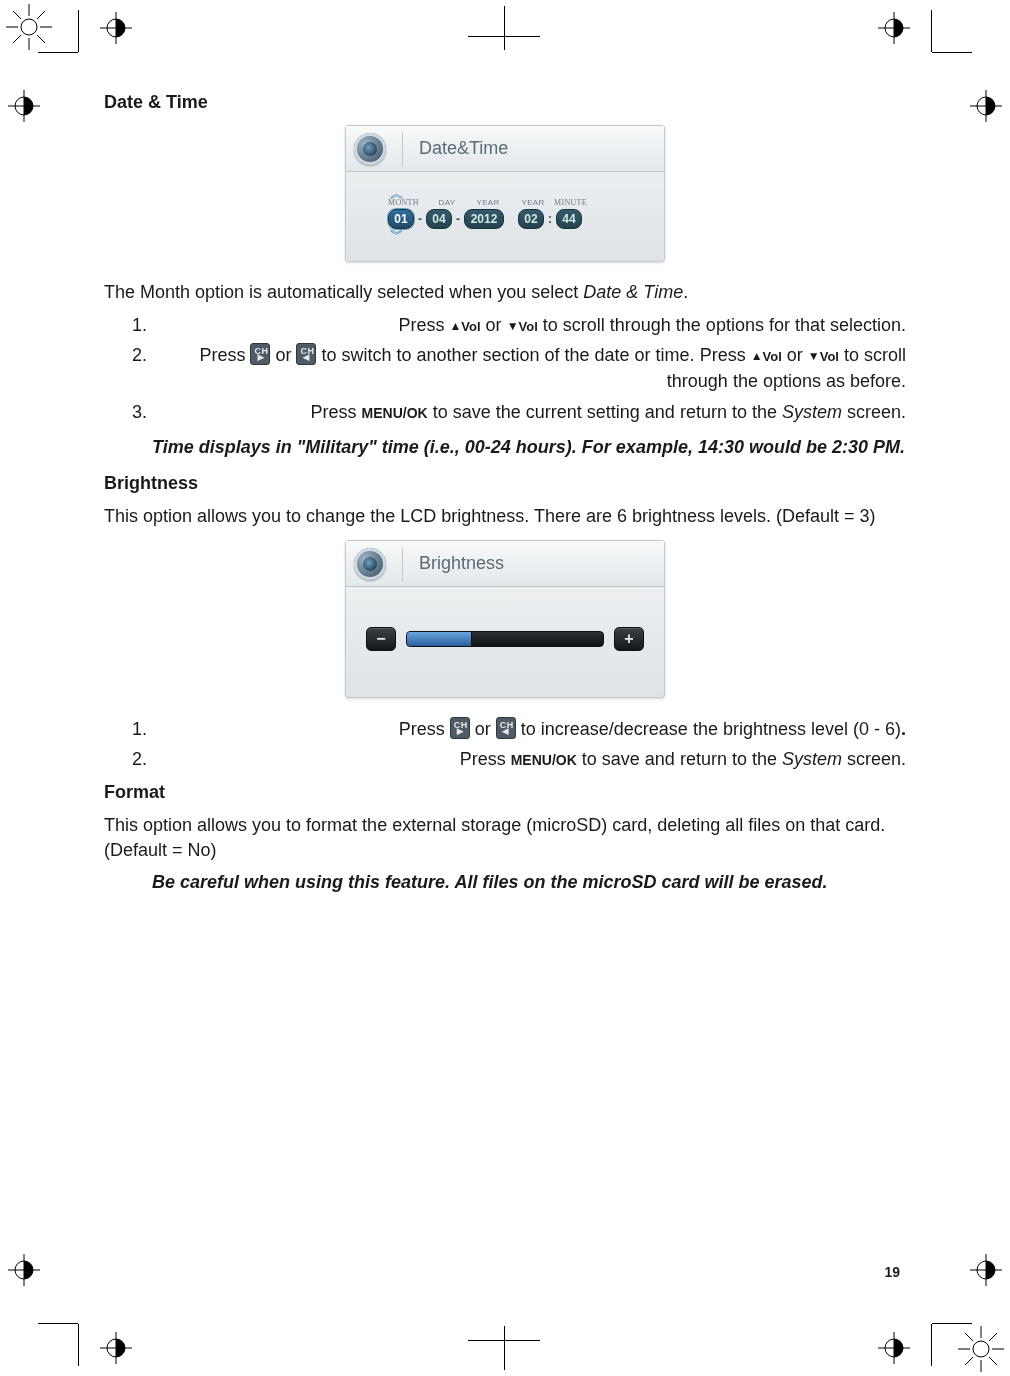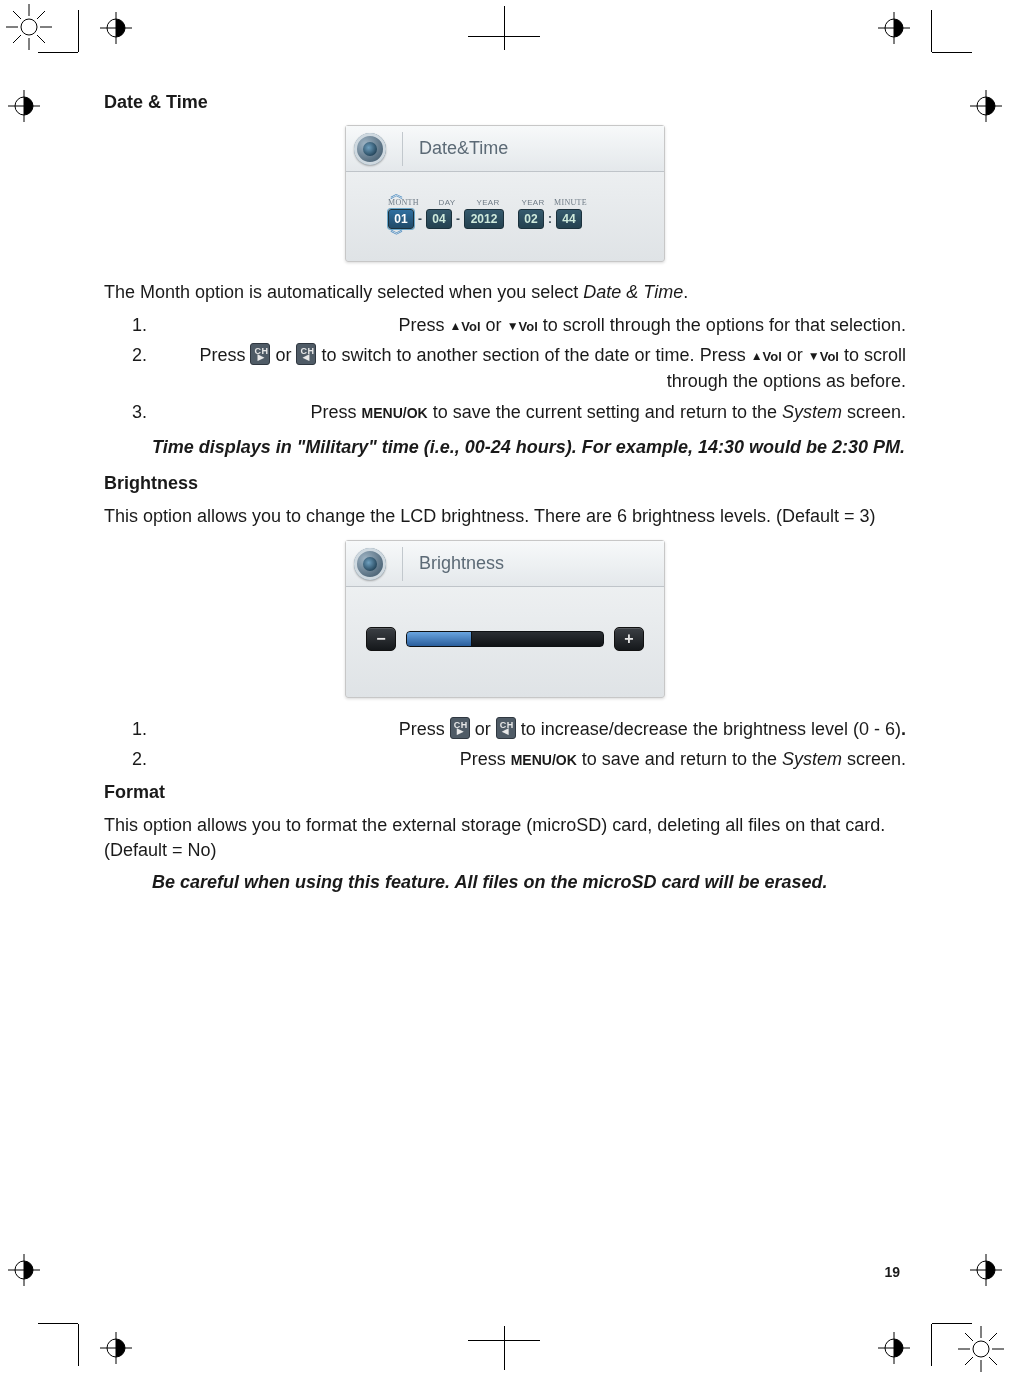--- a/index.html
+++ b/index.html
@@ -48,21 +48,21 @@
 
   
   .dt-labels { display:flex; gap:8px; font-size:8px; color:#6e7a85; letter-spacing:.3px;
                margin-left:28px; margin-bottom:2px;}
   .dt-labels span:nth-child(1){width:26px;text-align:center;font-family:Liberation Serif, serif;}
   .dt-labels span:nth-child(2){width:26px;text-align:center;margin-left:12px;}
   .dt-labels span:nth-child(3){width:40px;text-align:center;}
   .dt-labels span:nth-child(4){width:26px;text-align:center; margin-left:4px;}
   .dt-labels span:nth-child(5){width:32px;text-align:center;font-family:Liberation Serif, serif;}
   .dt-row { display:flex; align-items:center; gap:4px; margin-left:28px;}
-  .dt-box { height:20px; border-radius:3px; color:#cfeadc; font-size:12px; font-weight:700;
+  .dt-box { height:20px; border-radius:8px; color:#cfeadc; font-size:12px; font-weight:700;
             display:flex; align-items:center; justify-content:center;
             background: linear-gradient(#355a6e,#24414f); border:1px solid #1b313c; }
   .dt-sel { background: linear-gradient(#2f6fa0,#204a68); color:#fff; box-shadow:0 0 0 1px #6aa6c9; }
   .dash { color:#3a4a55; font-weight:700; font-size:12px; }
   .chev { color:#4f8ec2; font-size:14px; line-height:10px; margin-left:30px; }
 
   
   .br-row { display:flex; align-items:center; gap:10px; padding: 24px 6px; }
   .pm-btn { width:30px; height:24px; border-radius:5px; border:1px solid #111;
             background: linear-gradient(#3b3f44,#15181b); color:#e8e8e8; font-weight:700;

